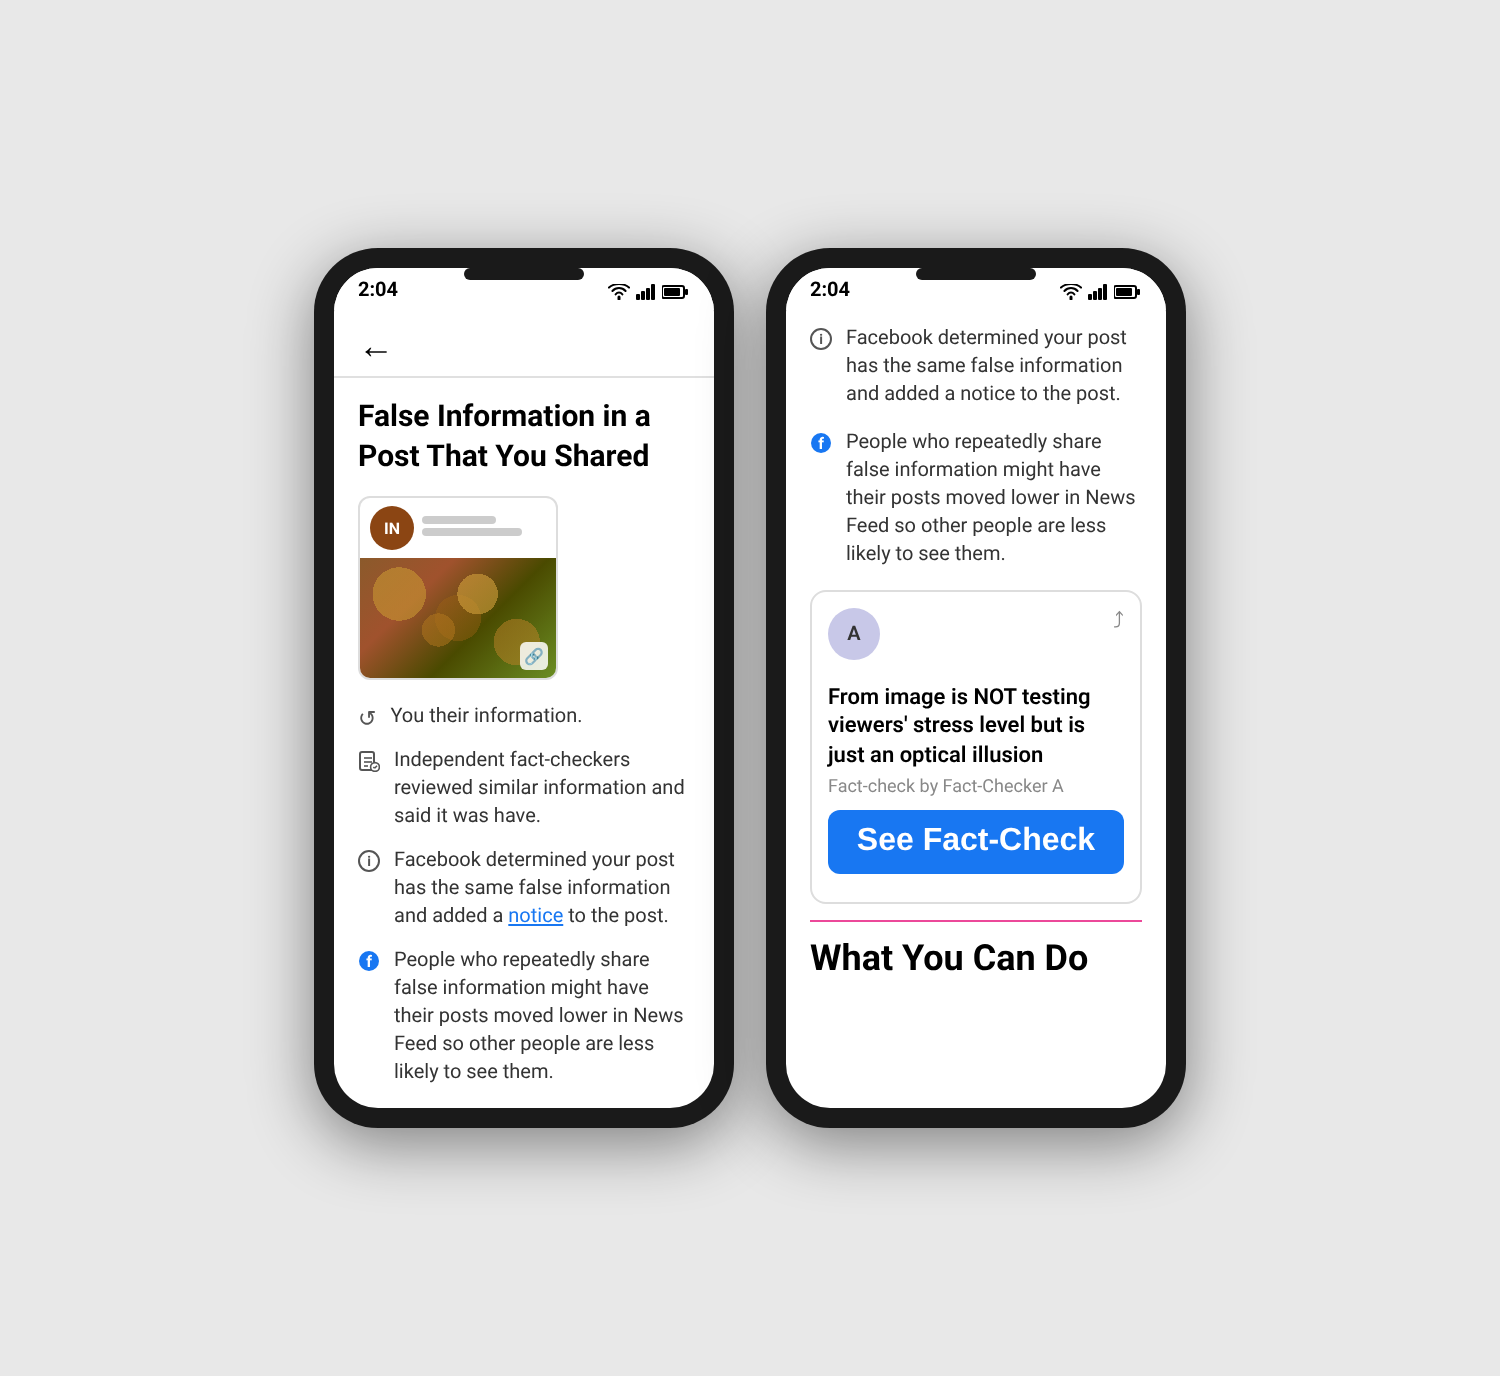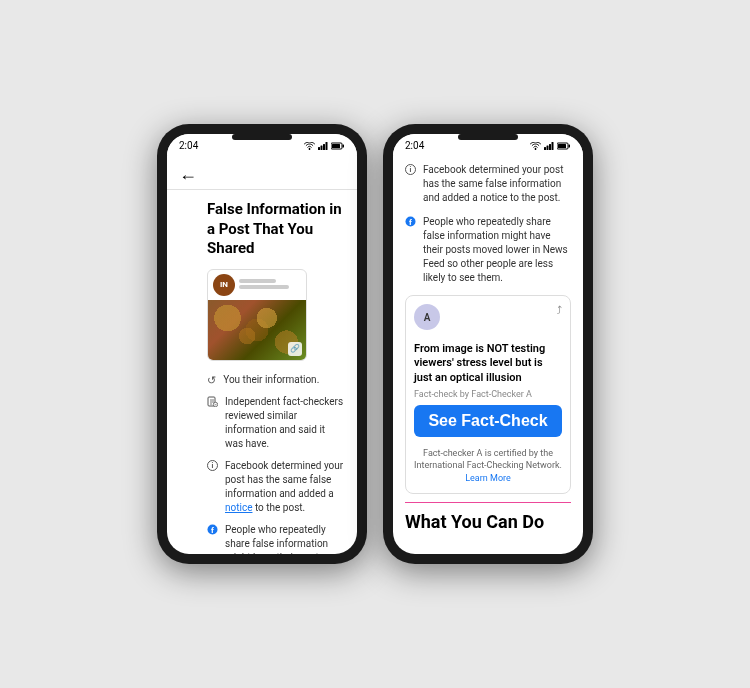--- a/index.html
+++ b/index.html
@@ -36,21 +36,21 @@
       overflow: hidden;
       display: flex;
       flex-direction: column;
     }
     .status-bar {
       display: flex;
       justify-content: space-between;
       align-items: center;
       padding: 6px 12px 4px;
       font-size: 10px;
-      font-weight: 400;
+      font-weight: 700;
       background: #fff;
       flex-shrink: 0;
     }
     .status-icons {
       display: flex;
       gap: 3px;
       align-items: center;
       font-size: 9px;
     }
     .phone-notch {
@@ -71,21 +71,20 @@
       flex-shrink: 0;
     }
     .back-arrow {
       font-size: 18px;
       color: #000;
     }
     .phone1-body {
       padding: 10px 12px;
       overflow-y: auto;
       flex: 1;
-      margin-left: 28px;
     }
     .page-title {
       font-size: 15px;
       font-weight: 700;
       color: #000;
       margin-bottom: 10px;
       line-height: 1.3;
     }
     .post-preview {
       display: flex;
@@ -440,24 +439,20 @@
         <div class="fact-check-card2">
           <div class="fc-header">
             <div class="fc-avatar">A</div>
             <span class="share-icon">⤴</span>
           </div>
           <div class="fc-title">From image is NOT testing viewers' stress level but is just an optical illusion</div>
           <div class="fc-meta">
             <span>Fact-check by Fact-Checker A</span>
           </div>
           <button class="see-factcheck-btn">See Fact-Check</button>
-          <div class="fc-certified">
-            <span>Fact-checker A is certified by the International Fact-Checking Network.</span>
-            <span class="learn-more">Learn More</span>
-          </div>
         </div>
 
         <div class="what-section-title">What You Can Do</div>
 
       </div>
     </div>
   </div>
 
 </div>
 

